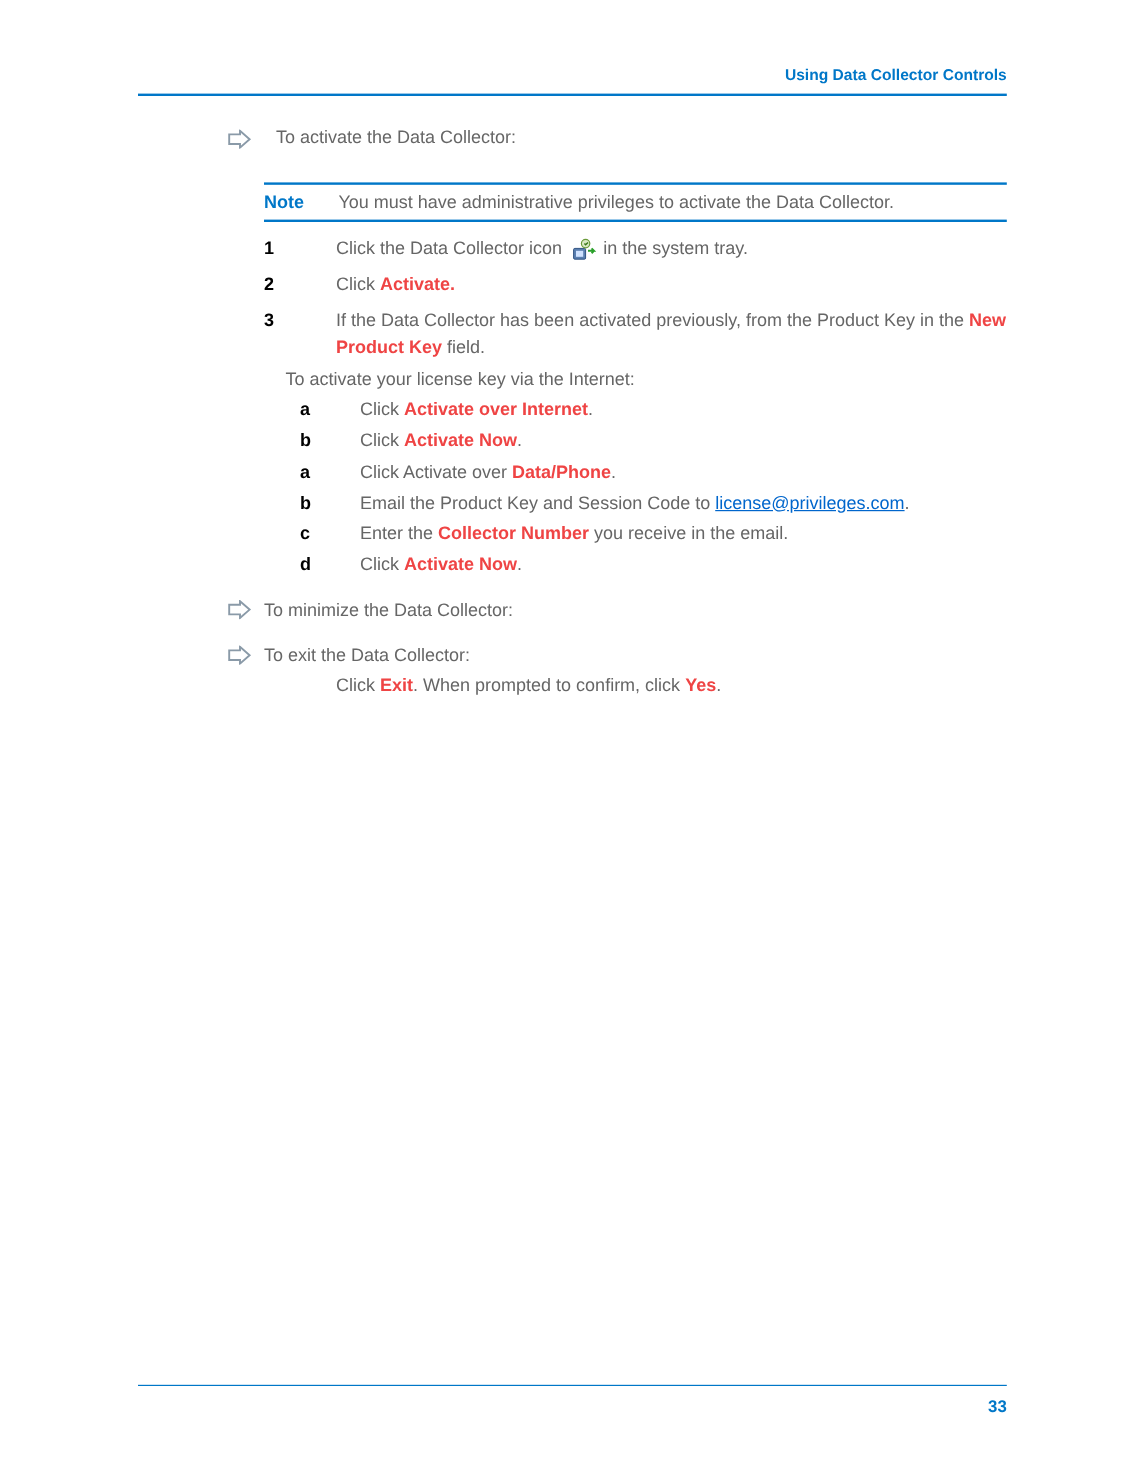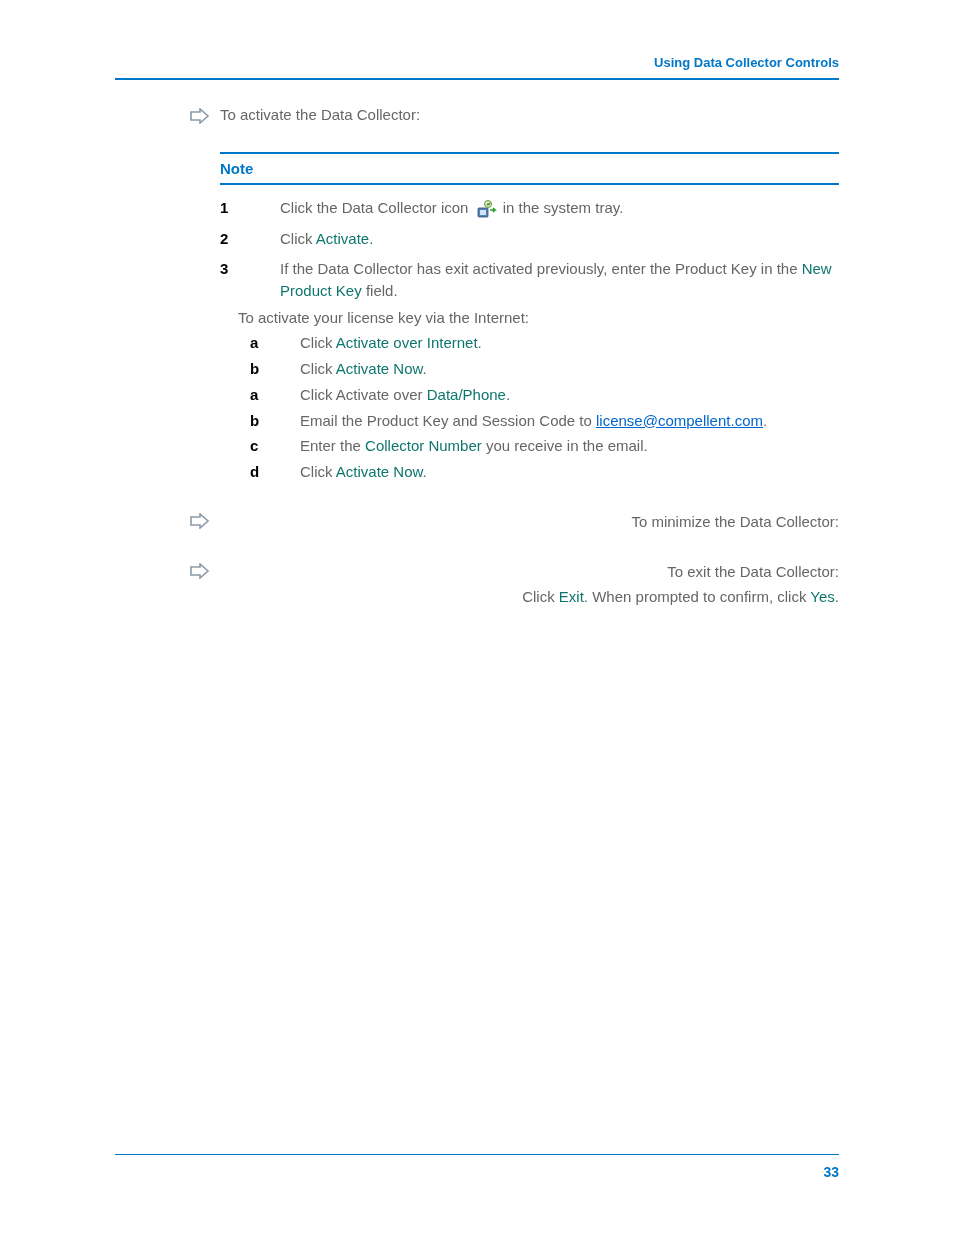--- a/index.html
+++ b/index.html
@@ -29,21 +29,21 @@
       background: #0077c8;
     }
     .content {
       position: absolute;
       top: 98px;
       left: 190px;
       right: 115px;
     }
     .arrow-bullet {
       position: relative;
-      padding-left: 30px;
+      padding-left: 40px;
       margin-top: 8px;
       margin-bottom: 24px;
       min-height: 22px;
     }
     .arrow-bullet svg {
       position: absolute;
       left: 0;
       top: 2px;
     }
     .note-box {
@@ -84,21 +84,21 @@
       width: 60px;
       flex-shrink: 0;
       font-weight: bold;
       color: #000;
       font-size: 15px;
     }
     .num-body {
       flex: 1;
       font-size: 15px;
     }
-    .bold { font-weight: normal; color: #0f766e; }
+    .bold { font-weight: bold; color: #ef4444; }
     .inline-icon {
       display: inline-block;
       vertical-align: middle;
       width: 22px;
       height: 22px;
       position: relative;
       margin: 0 2px;
     }
     .sub-intro {
       margin-left: 48px;
@@ -124,22 +124,21 @@
     }
     .sub-intro2 {
       margin-left: 90px;
       margin-top: 12px;
       margin-bottom: 6px;
     }
     .link { color: #0066cc; text-decoration: underline; }
     .arrow-section {
       position: relative;
       padding-left: 30px;
-      margin-top: 28px;
-      text-align: right;
+      margin-top: 16px;
     }
     .arrow-section .asvg {
       position: absolute;
       left: 0;
       top: 2px;
     }
     .arrow-text {
       font-size: 15px;
       line-height: 1.45;
     }
@@ -178,20 +177,21 @@
     <svg width="20" height="16" viewBox="0 0 20 16">
       <path d="M1 4 L10 4 L10 1 L18 8 L10 15 L10 12 L1 12 Z" fill="none" stroke="#8a9aa8" stroke-width="1.6"></path>
     </svg>
     <span>To activate the Data Collector:</span>
   </div>
 
   <div class="note-box">
     <div class="note-rule-top"></div>
     <div class="note-row">
       <div class="note-label">Note</div>
+      <div class="note-text">You must have administrative privileges to activate the Data Collector.</div>
     </div>
     <div class="note-rule-bot"></div>
   </div>
 
   <div class="num-list">
     <div class="num-item">
       <div class="num-marker">1</div>
       <div class="num-body">
         <span>Click the Data Collector icon </span>
         <span class="inline-icon">
@@ -210,21 +210,21 @@
     <div class="num-item">
       <div class="num-marker">2</div>
       <div class="num-body">
         <span>Click </span><span class="bold">Activate.</span>
       </div>
     </div>
 
     <div class="num-item">
       <div class="num-marker">3</div>
       <div class="num-body">
-        <span>If the Data Collector has exit activated previously, enter the Product Key in the </span><span class="bold">New Product Key</span><span> field.</span>
+        <span>If the Data Collector has been activated previously, from the Product Key in the </span><span class="bold">New Product Key</span><span> field.</span>
       </div>
     </div>
   </div>
 
   <div class="sub-intro">To activate your license key via the Internet:</div>
 
   <div class="letter-list">
     <div class="letter-item">
       <div class="letter-marker">a</div>
       <div class="num-body">
@@ -243,21 +243,21 @@
   <div class="letter-list">
     <div class="letter-item">
       <div class="letter-marker">a</div>
       <div class="num-body">
         <span>Click Activate over </span><span class="bold">Data/Phone</span><span>.</span>
       </div>
     </div>
     <div class="letter-item">
       <div class="letter-marker">b</div>
       <div class="num-body">
-        <span>Email the Product Key and Session Code to </span><a class="link">license@compellent.com</a><span>.</span>
+        <span>Email the Product Key and Session Code to </span><a class="link">license@privileges.com</a><span>.</span>
       </div>
     </div>
     <div class="letter-item">
       <div class="letter-marker">c</div>
       <div class="num-body">
         <span>Enter the </span><span class="bold">Collector Number</span><span> you receive in the email.</span>
       </div>
     </div>
     <div class="letter-item">
       <div class="letter-marker">d</div>

